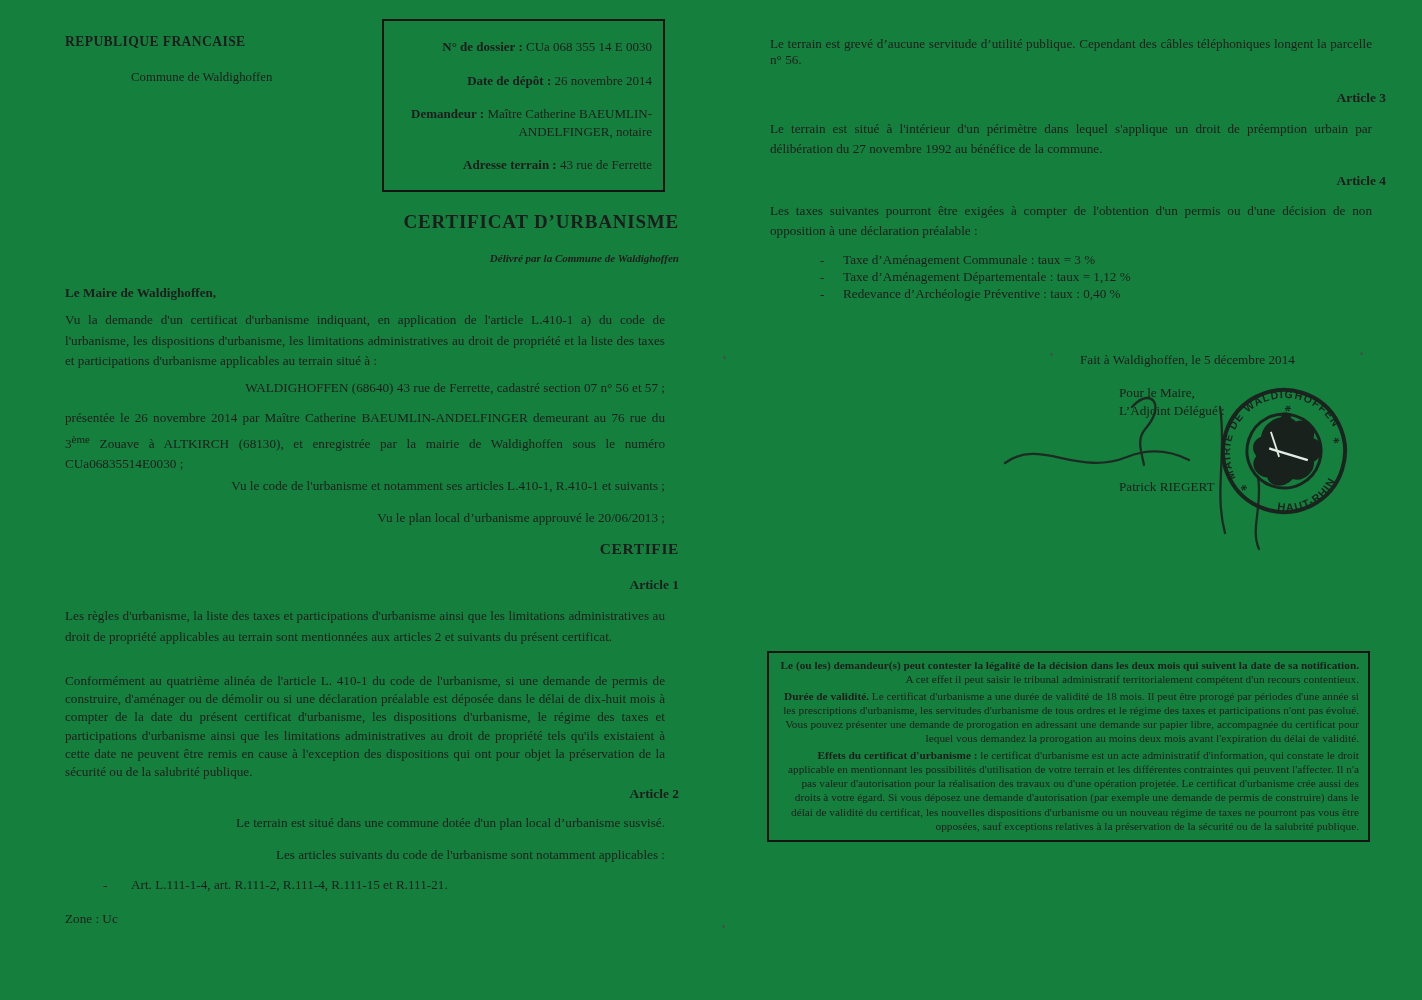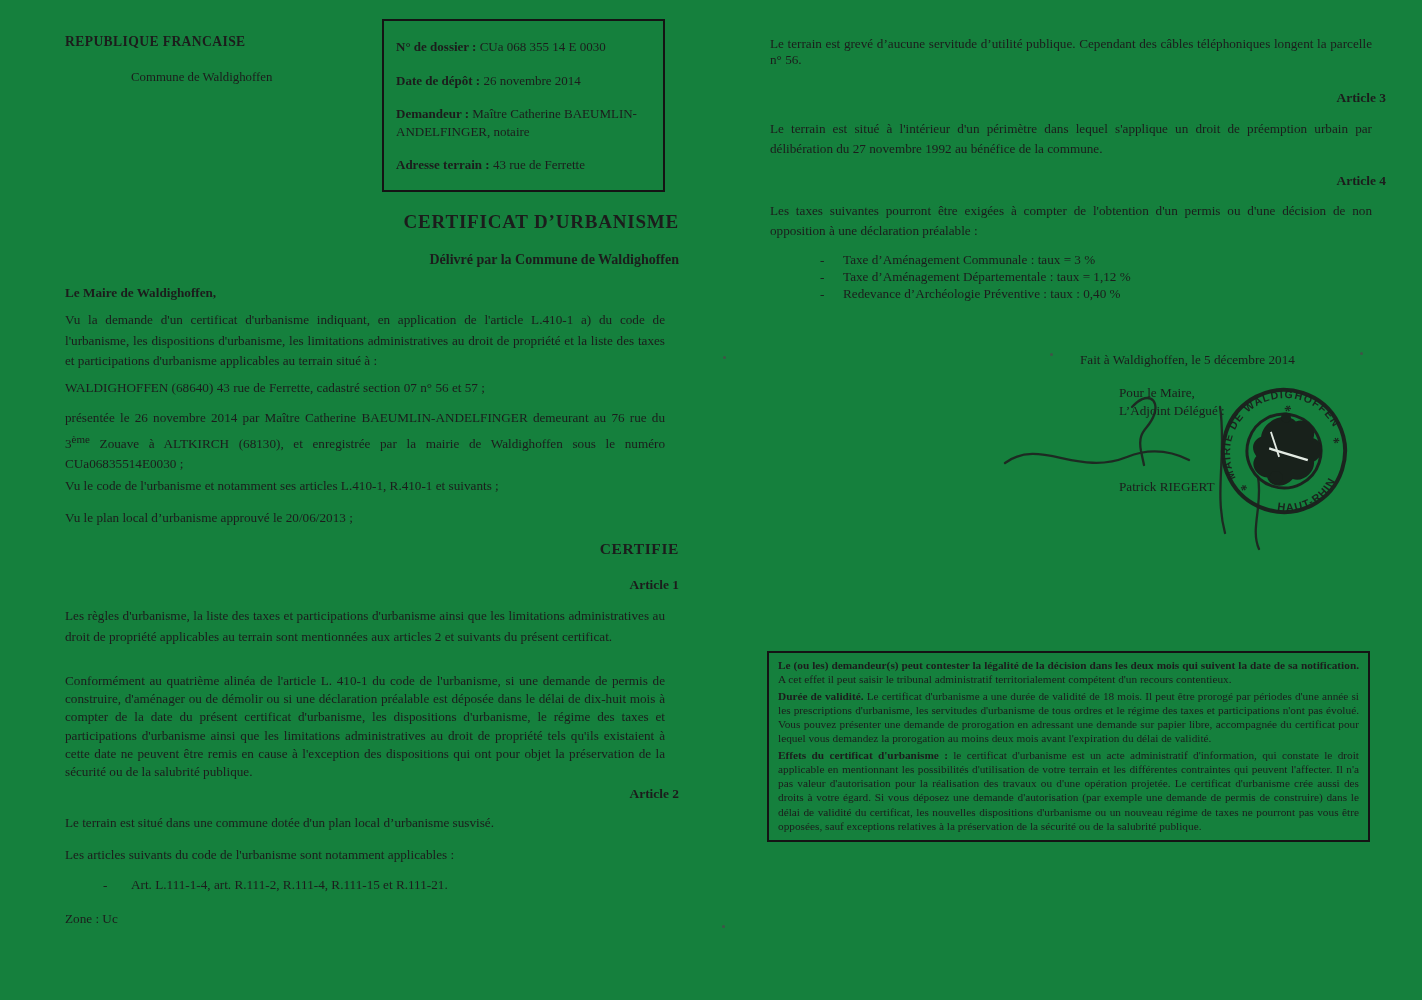--- a/index.html
+++ b/index.html
@@ -3,34 +3,34 @@
 <meta charset="utf-8">
 <style>
   html,body{margin:0;padding:0;background:#fff;}
   body{width:1422px;height:1000px;position:relative;overflow:hidden;
        font-family:"Liberation Serif", serif;color:#1c1c1c;}
   .page{position:absolute;inset:0;background:#15803d;}
   .col{position:absolute;top:0;height:1000px;}
   .col-left{left:65px;width:600px;}
   .col-right{left:770px;width:602px;}
   .abs{position:absolute;margin:0;}
-  p{margin:0;}
+  p{margin:0;text-align:right;}
   .body-text{font-size:13.2px;line-height:20.5px;}
   .tight{line-height:18.2px;}
   .just{text-align:justify;}
   .b{font-weight:bold;}
   .center{left:14px;width:100%;text-align:right;}
   .republic{font-size:13.6px;font-weight:bold;letter-spacing:.4px;}
   .commune{font-size:12.8px;margin-left:48px;}
   .dossier-box{position:absolute;left:317px;top:19px;width:256px;
                border:2px solid #141414;padding:17px 11px 10px 12px;}
   .box-line{font-size:13px;line-height:17.5px;margin:0 0 16px 0;}
   .box-line:last-child{margin-bottom:6px;}
   .doc-title{font-size:19px;font-weight:bold;letter-spacing:.8px;}
-  .doc-subtitle{font-size:14px;font-weight:bold;}
+  .doc-subtitle{font-size:11px;font-style:italic;font-weight:bold;}
   .h-certifie{font-size:15.5px;font-weight:bold;letter-spacing:.6px;}
   .article-h{font-size:13.4px;font-weight:bold;}
   .dash-row{position:absolute;font-size:13.2px;}
   .dash-row .dash{display:inline-block;width:28px;}
   .tax-row{font-size:13.2px;line-height:16.8px;}
   .tax-row .dash{display:inline-block;width:23px;}
   .notice-box{position:absolute;left:-3px;top:651px;width:581px;
               border:2px solid #141414;padding:5px 9px 7px 9px;
               font-size:11.3px;line-height:14.15px;text-align:justify;}
   .notice-box p{margin:0 0 2.5px 0;}

